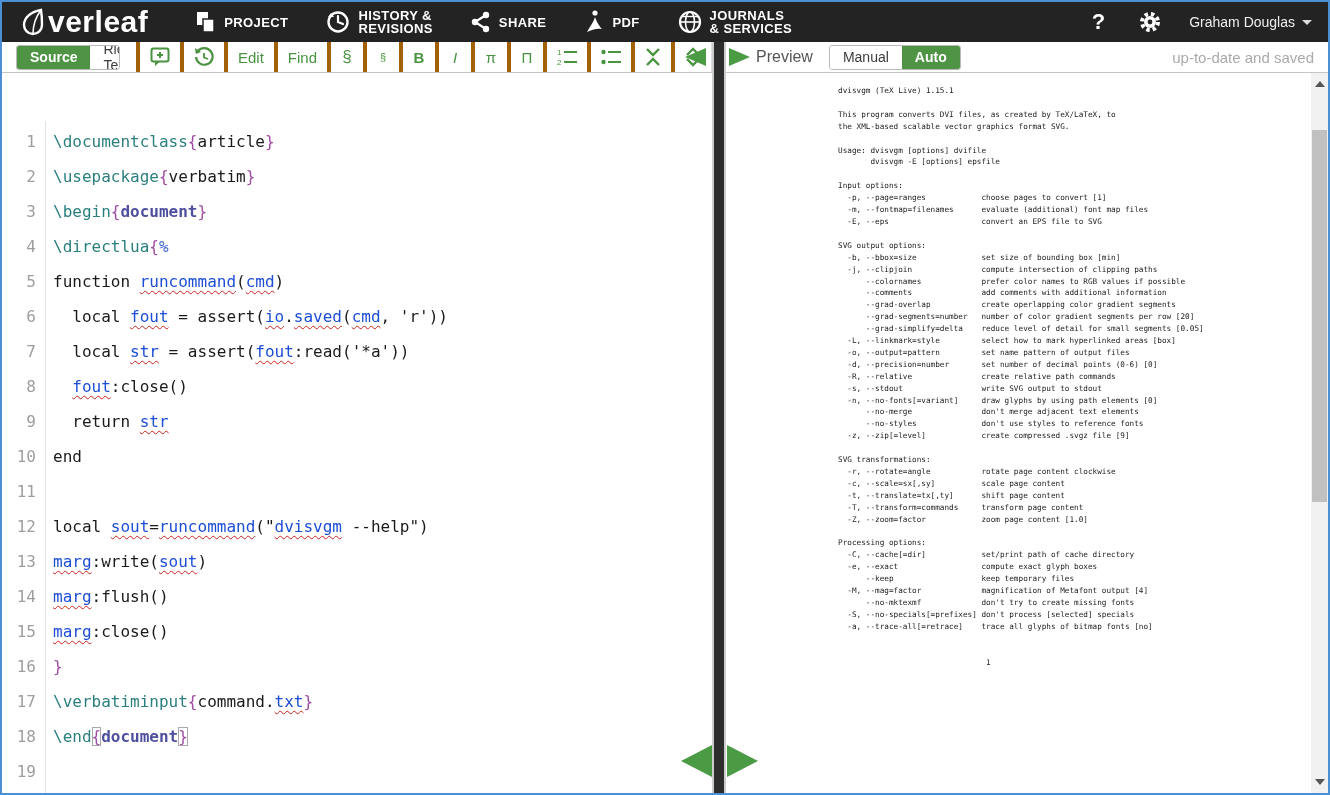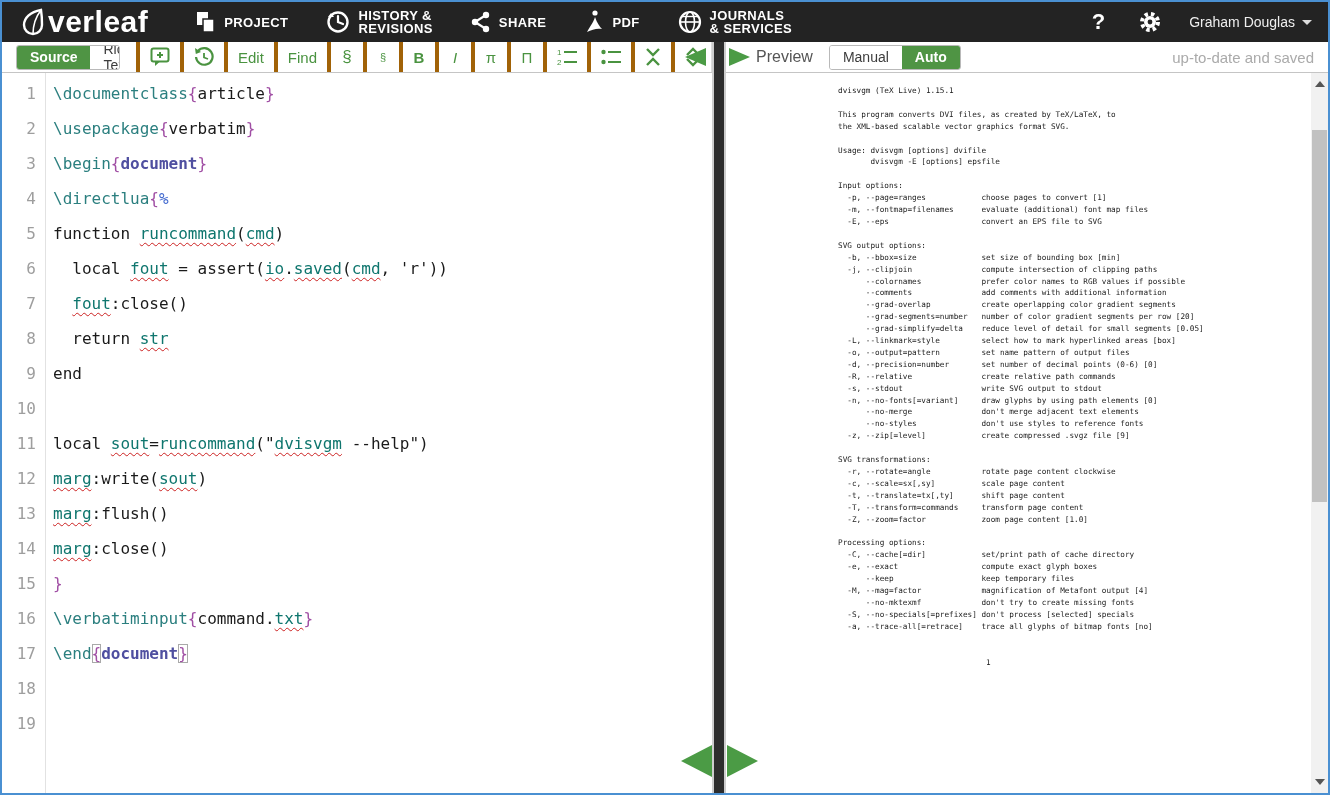--- a/index.html
+++ b/index.html
@@ -16,21 +16,21 @@
   .navitem svg { margin-right:8px; flex:0 0 auto; }
   .nav-label { font-size:13px; font-weight:bold; letter-spacing:.4px; line-height:13px; white-space:nowrap; }
   .nav-spacer { flex:1; }
   .help-q { font-size:22px; font-weight:bold; margin-right:34px; cursor:pointer; }
   .gearbox { margin-right:28px; cursor:pointer; display:flex; align-items:center; }
   .userbox { display:flex; align-items:center; font-size:14px; color:#eee; cursor:pointer;justify-content:flex-end; }
   .caret { width:0; height:0; border-left:5px solid transparent; border-right:5px solid transparent; border-top:5px solid #ddd; margin-left:7px; }
 
   
   .main { flex:1; display:flex; min-height:0; }
-  .pane-left { width:710px; flex:0 0 710px; display:flex; flex-direction:column; position:relative; background:#fff; }
+  .pane-left { width:710px; flex:0 0 710px; display:flex; flex-direction:column; position:relative; background:#fff;gap:48px; }
   .divider { width:14px; flex:0 0 14px; background:#2d2d2d; border-left:2px solid #cdcdcd; border-right:2px solid #cdcdcd; cursor:col-resize; }
   .pane-right { flex:1; display:flex; flex-direction:column; position:relative; background:#fff; min-width:0; }
 
   
   .toolbar { height:31px; flex:0 0 31px; background:#fff; border-bottom:1px solid #c5c5c5; display:flex; align-items:stretch; position:relative; }
   .seg-group { display:flex; align-self:center; margin-left:14px; border:1px solid #b9b9b9; border-radius:3px; overflow:hidden; height:25px; }
   .seg-btn { padding:0 13px; font-size:14px; display:flex; align-items:center; cursor:pointer; background:#fff; color:#3c3c3c; }
   .seg-btn.active { background:#4f9444; color:#fff; font-weight:bold; }
   .tb-cells { display:flex; margin-left:16px; }
   .tb-cell { border-left:4px solid #a16207; display:flex; align-items:center; justify-content:center; padding:0 10px; min-width:36px; color:#4a9340; font-size:15px; cursor:pointer; }
@@ -55,21 +55,21 @@
   .gutter { width:44px; flex:0 0 44px; border-right:1px solid #e2e2e2; padding:3px 9px 0 0; text-align:right;
             font-family:"DejaVu Sans Mono", monospace; font-size:16px; color:#9e9e9e; }
   .gutter .ln { height:35px; line-height:35px; }
   .code { flex:1; padding:3px 0 0 7px; font-family:"DejaVu Sans Mono", monospace; font-size:16px; color:#1a1a1a; }
   .code .cl { height:35px; line-height:35px; white-space:pre; }
   .tk-cmd { color:#2b7f7f; }
   .tk-brace { color:#a04ea4; }
   .tk-env { color:#4f4fa0; font-weight:bold; }
   .tk-cmt { color:#4169cf; font-style:italic; }
   .tk-p { color:#1a1a1a; }
-  .tk-sp { color:#0f766e; text-decoration-line:underline; text-decoration-style:wavy; text-decoration-color:#cc2222; text-decoration-thickness:1px; text-underline-offset:3px; }
+  .tk-sp { color:#1d4ed8; text-decoration-line:underline; text-decoration-style:wavy; text-decoration-color:#cc2222; text-decoration-thickness:1px; text-underline-offset:3px; }
   .tk-bb { color:#a04ea4; outline:1px solid #a9a9a9; outline-offset:-1px; }
 
   
   .pdfarea { flex:1; position:relative; overflow:hidden; background:#fff; }
   .pdftext { position:absolute; left:112px; top:12px; font-family:"DejaVu Sans Mono", monospace;
              font-size:7.7px; line-height:11.9px; color:#1c1c1c; white-space:pre; }
   .scrollbar { position:absolute; top:0; right:0; bottom:0; width:17px; background:#f1f1f1; }
   .sb-thumb { position:absolute; top:57px; right:1px; width:15px; height:372px; background:#c1c1c1; }
   .sb-up, .sb-down { position:absolute; left:4px; width:0; height:0; border-left:5px solid transparent; border-right:5px solid transparent; }
   .sb-up { top:8px; border-bottom:6px solid #555; }
@@ -246,20 +246,21 @@
             <div class="ln">18</div>
             <div class="ln">19</div>
           </div>
         <div class="code">
             <div class="cl"><span class="tk-cmd">\documentclass</span><span class="tk-brace">{</span><span class="tk-p">article</span><span class="tk-brace">}</span></div>
             <div class="cl"><span class="tk-cmd">\usepackage</span><span class="tk-brace">{</span><span class="tk-p">verbatim</span><span class="tk-brace">}</span></div>
             <div class="cl"><span class="tk-cmd">\begin</span><span class="tk-brace">{</span><span class="tk-env">document</span><span class="tk-brace">}</span></div>
             <div class="cl"><span class="tk-cmd">\directlua</span><span class="tk-brace">{</span><span class="tk-cmt">%</span></div>
             <div class="cl"><span class="tk-p">function </span><span class="tk-sp">runcommand</span><span class="tk-p">(</span><span class="tk-sp">cmd</span><span class="tk-p">)</span></div>
             <div class="cl"><span class="tk-p">  local </span><span class="tk-sp">fout</span><span class="tk-p"> = assert(</span><span class="tk-sp">io</span><span class="tk-p">.</span><span class="tk-sp">saved</span><span class="tk-p">(</span><span class="tk-sp">cmd</span><span class="tk-p">, 'r'))</span></div>
+            <div class="cl"><span class="tk-p">  local </span><span class="tk-sp">str</span><span class="tk-p"> = assert(</span><span class="tk-sp">fout</span><span class="tk-p">:read('*a'))</span></div>
             <div class="cl"><span class="tk-p">  </span><span class="tk-sp">fout</span><span class="tk-p">:close()</span></div>
             <div class="cl"><span class="tk-p">  return </span><span class="tk-sp">str</span></div>
             <div class="cl"><span class="tk-p">end</span></div>
             <div class="cl"></div>
             <div class="cl"><span class="tk-p">local </span><span class="tk-sp">sout</span><span class="tk-p">=</span><span class="tk-sp">runcommand</span><span class="tk-p">("</span><span class="tk-sp">dvisvgm</span><span class="tk-p"> --help")</span></div>
             <div class="cl"><span class="tk-sp">marg</span><span class="tk-p">:write(</span><span class="tk-sp">sout</span><span class="tk-p">)</span></div>
             <div class="cl"><span class="tk-sp">marg</span><span class="tk-p">:flush()</span></div>
             <div class="cl"><span class="tk-sp">marg</span><span class="tk-p">:close()</span></div>
             <div class="cl"><span class="tk-brace">}</span></div>
             <div class="cl"><span class="tk-cmd">\verbatiminput</span><span class="tk-brace">{</span><span class="tk-p">command.</span><span class="tk-sp">txt</span><span class="tk-brace">}</span></div>

